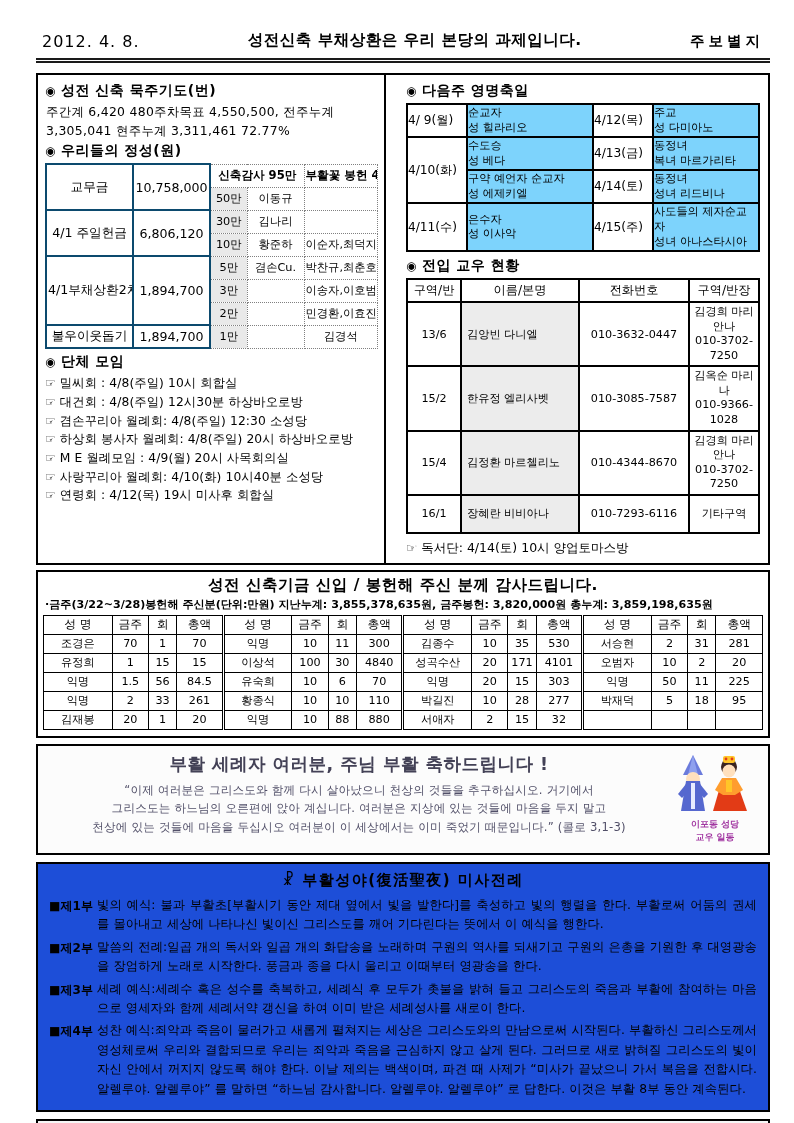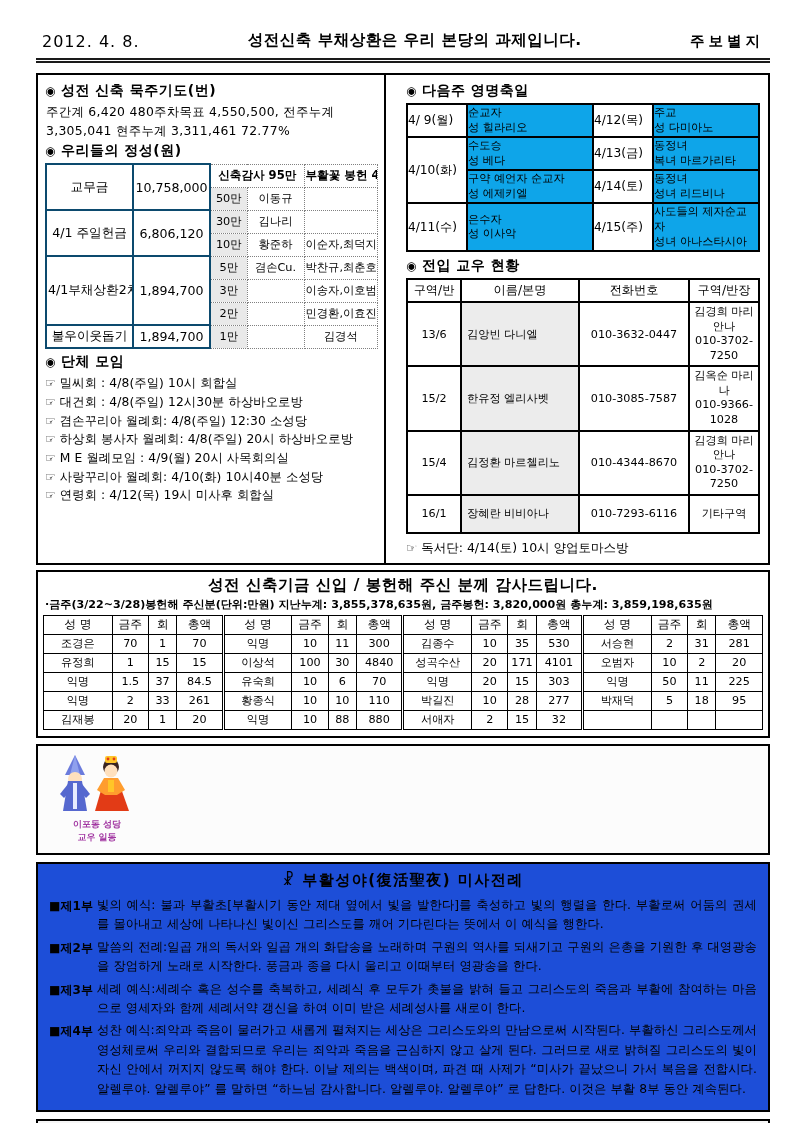--- a/index.html
+++ b/index.html
@@ -27,21 +27,21 @@
   .off-table td.solid { border:2px solid #0c4a6e; font-size:12.6px; }
   .off-table td.tier { background:#e9e9e9; }
   .off-table td.hdr { font-weight:bold; font-size:11.6px; }
 
   .meet-line { font-size:12.3px; line-height:1.52; white-space:nowrap; letter-spacing:0.1px; }
   .meet-line .ptr { font-size:12px; margin-right:4px; }
 
   .feast-table { width:100%; table-layout:fixed; font-size:11.2px; text-align:left; margin:2px 0 5px 0; }
   .feast-table td { border:2px solid #000; padding:1px 0; }
   .feast-table .date { font-size:12.2px; white-space:nowrap; }
-  .feast-table .feast { background:#0ea5e9; line-height:1.3; }
+  .feast-table .feast { background:#7dd3fc; line-height:1.3; }
 
   .trans-table { width:100%; table-layout:fixed; font-size:11.2px; text-align:center; margin-top:1px; }
   .trans-table th, .trans-table td { border:2px solid #000; padding:2px 0; font-weight:normal; }
   .trans-table th { font-size:12.2px; height:22px; }
   .trans-table td { height:38px; }
   .trans-table .name { background:#ececec; text-align:left; padding-left:5px; }
   .trans-table .leader div { line-height:1.3; }
 
   .reader-note { font-size:12.5px; margin:6px 0 2px 0; }
   .reader-note .ptr { margin-right:4px; }
@@ -358,21 +358,21 @@
             <td>171</td>
             <td>4101</td>
         <td class="gs">오범자</td>
             <td>10</td>
             <td>2</td>
             <td>20</td>
       </tr>
       <tr>
         <td>익명</td>
             <td>1.5</td>
-            <td>37</td>
+            <td>56</td>
             <td>84.5</td>
         <td class="gs">유숙희</td>
             <td>10</td>
             <td>6</td>
             <td>70</td>
         <td class="gs">익명</td>
             <td>20</td>
             <td>15</td>
             <td>303</td>
         <td class="gs">익명</td>
@@ -414,20 +414,28 @@
         <td class="gs"></td>
             <td></td>
             <td></td>
             <td></td>
       </tr>
     </tbody>
       </table>
   </div>
 
   <div class="box banner-box">
+    <div class="banner-main">
+      <div class="banner-title">부활 세례자 여러분, 주님 부활 축하드립니다 !</div>
+      <div class="banner-quote">
+        <div>“이제 여러분은 그리스도와 함께 다시 살아났으니 천상의 것들을 추구하십시오. 거기에서</div>
+        <div>그리스도는 하느님의 오른편에 앉아 계십니다. 여러분은 지상에 있는 것들에 마음을 두지 말고</div>
+        <div>천상에 있는 것들에 마음을 두십시오 여러분이 이 세상에서는 이미 죽었기 때문입니다.” (콜로 3,1-3)</div>
+      </div>
+    </div>
     <div class="banner-side">
       <svg width="78" height="60" viewBox="0 0 78 60">
         <polygon points="17,1 7,21 27,21" fill="#6b7bdc"></polygon>
         <polygon points="17,1 12,21 22,21" fill="#8fa0ee"></polygon>
         <circle cx="17" cy="25" r="7" fill="#ffe0bd"></circle>
         <path d="M5,57 L10,27 L24,27 L29,57 Z" fill="#5668cf"></path>
         <rect x="15" y="29" width="4" height="26" fill="#e8ecff"></rect>
         <path d="M2,40 L10,30 L13,36 L6,44 Z" fill="#5668cf"></path>
         <path d="M32,40 L24,30 L21,36 L28,44 Z" fill="#5668cf"></path>
         <circle cx="53" cy="13" r="8" fill="#3a2420"></circle>

